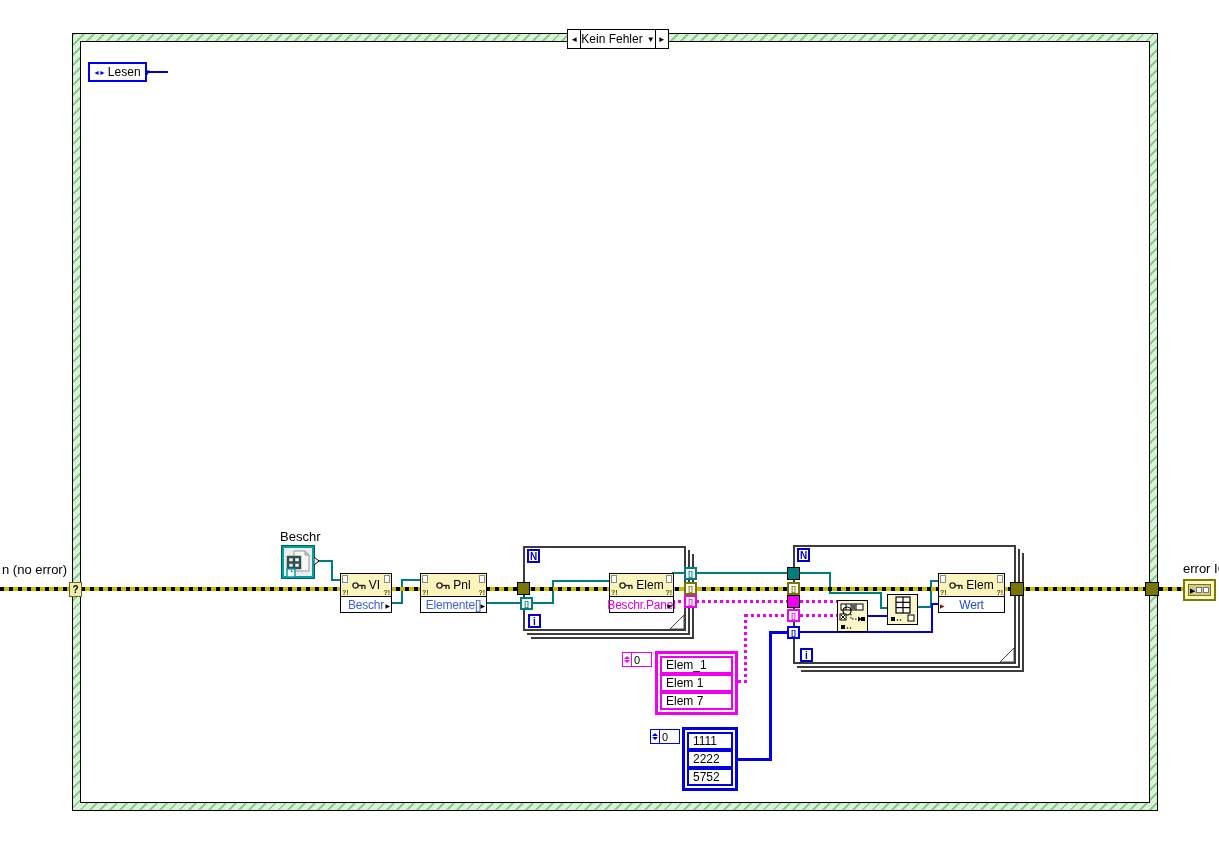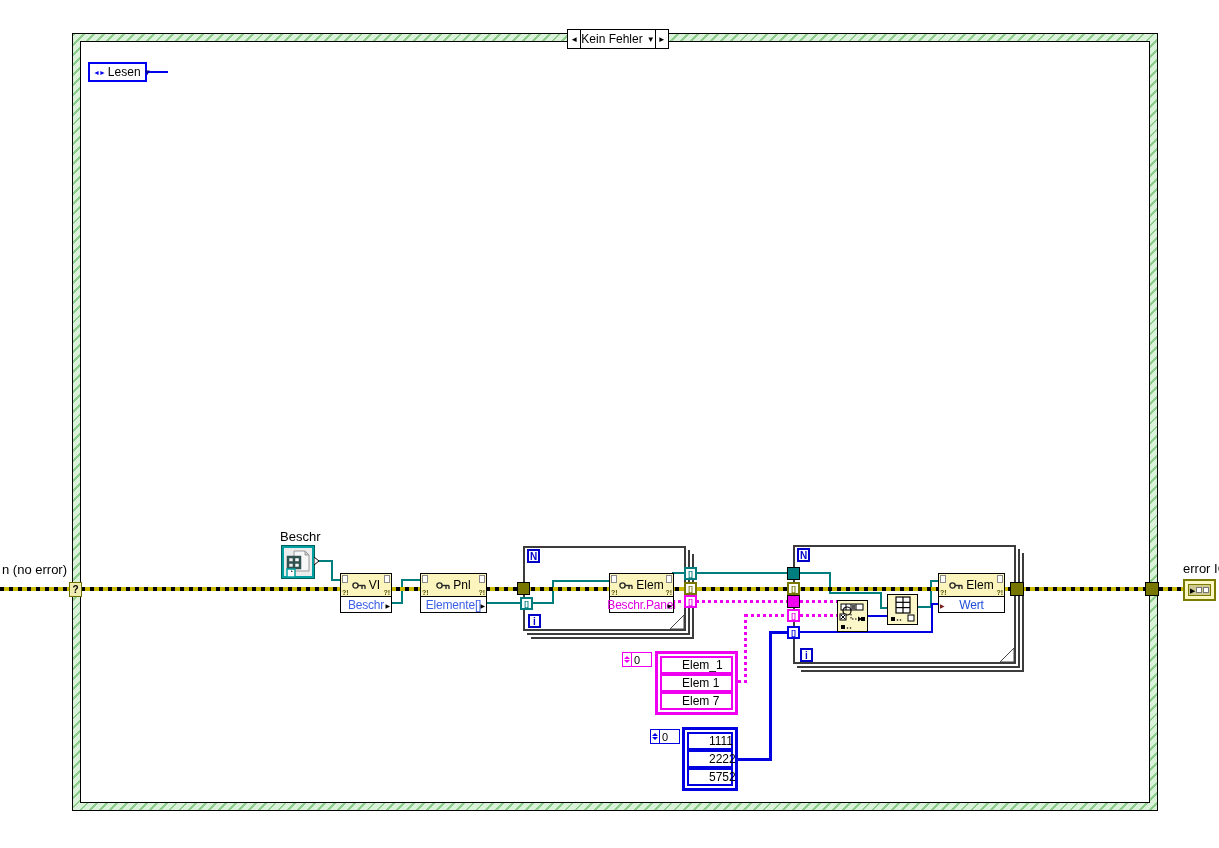--- a/index.html
+++ b/index.html
@@ -81,21 +81,21 @@
   .arr-index .val{flex:1;font-size:11px;padding-left:2px;display:flex;align-items:center;}
   .pinkbrd{border:1px solid #f000f0;} .pinkbrd .spin{border-right:1px solid #f000f0;}
   .pinkbrd .spin i.up{border-bottom:3px solid #f000f0;} .pinkbrd .spin i.dn{border-top:3px solid #f000f0;}
   .bluebrd{border:1px solid #0000e0;} .bluebrd .spin{border-right:1px solid #0000e0;}
   .bluebrd .spin i.up{border-bottom:3px solid #0000e0;} .bluebrd .spin i.dn{border-top:3px solid #0000e0;}
 
   .arr-shell{position:absolute;box-sizing:border-box;background:#fff;padding:2px;}
   .arr-shell.pinksh{border:3px solid #f000f0;}
   .arr-shell.bluesh{border:3px solid #0000e0;}
   .arr-cell{box-sizing:border-box;height:18px;background:#fff;font-size:12px;display:flex;
-    align-items:center;padding-left:20px;}
+    align-items:center;padding-left:4px;}
   .pinksh .arr-cell{border:2px solid #f000f0;}
   .bluesh .arr-cell{border:2px solid #0000e0;}
 
   .lbl{position:absolute;font-size:13px;white-space:nowrap;}
 
   .fnode{position:absolute;}
 
   
   .err-ind{position:absolute;left:1183px;top:579px;width:33px;height:22px;box-sizing:border-box;
     border:2px solid #7b7b00;background:#fbf7c5;display:flex;align-items:center;justify-content:center;}

